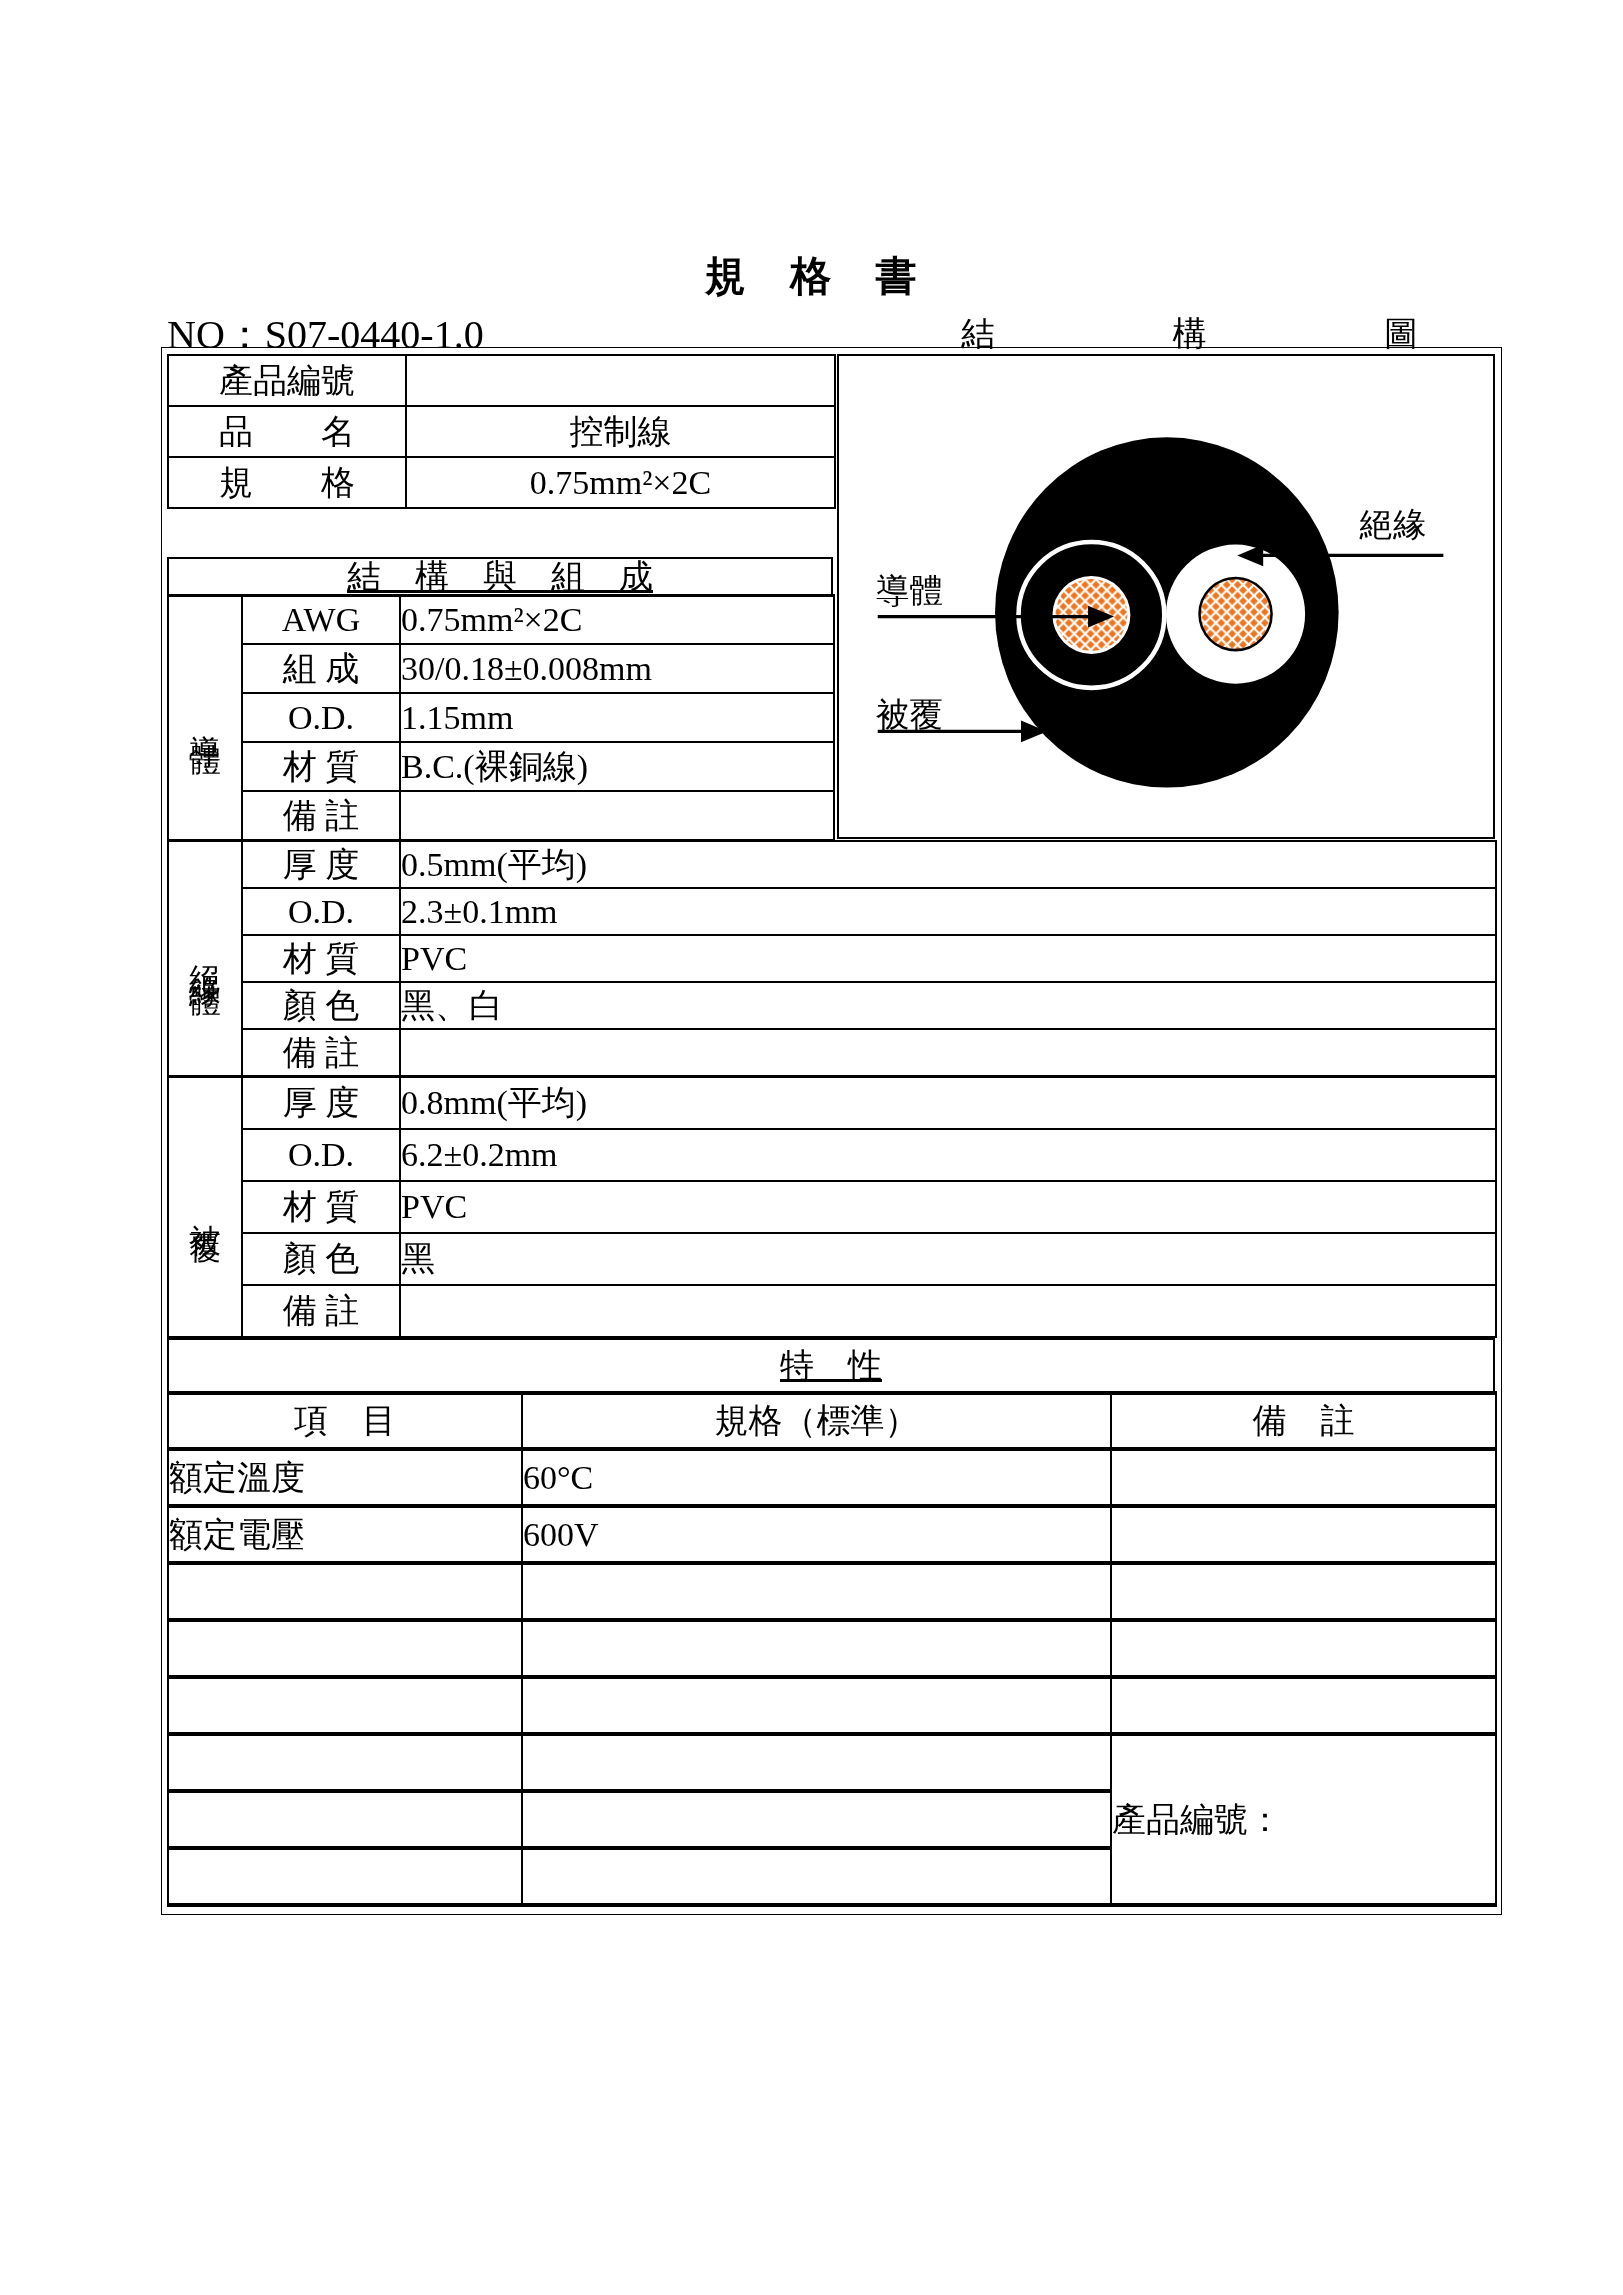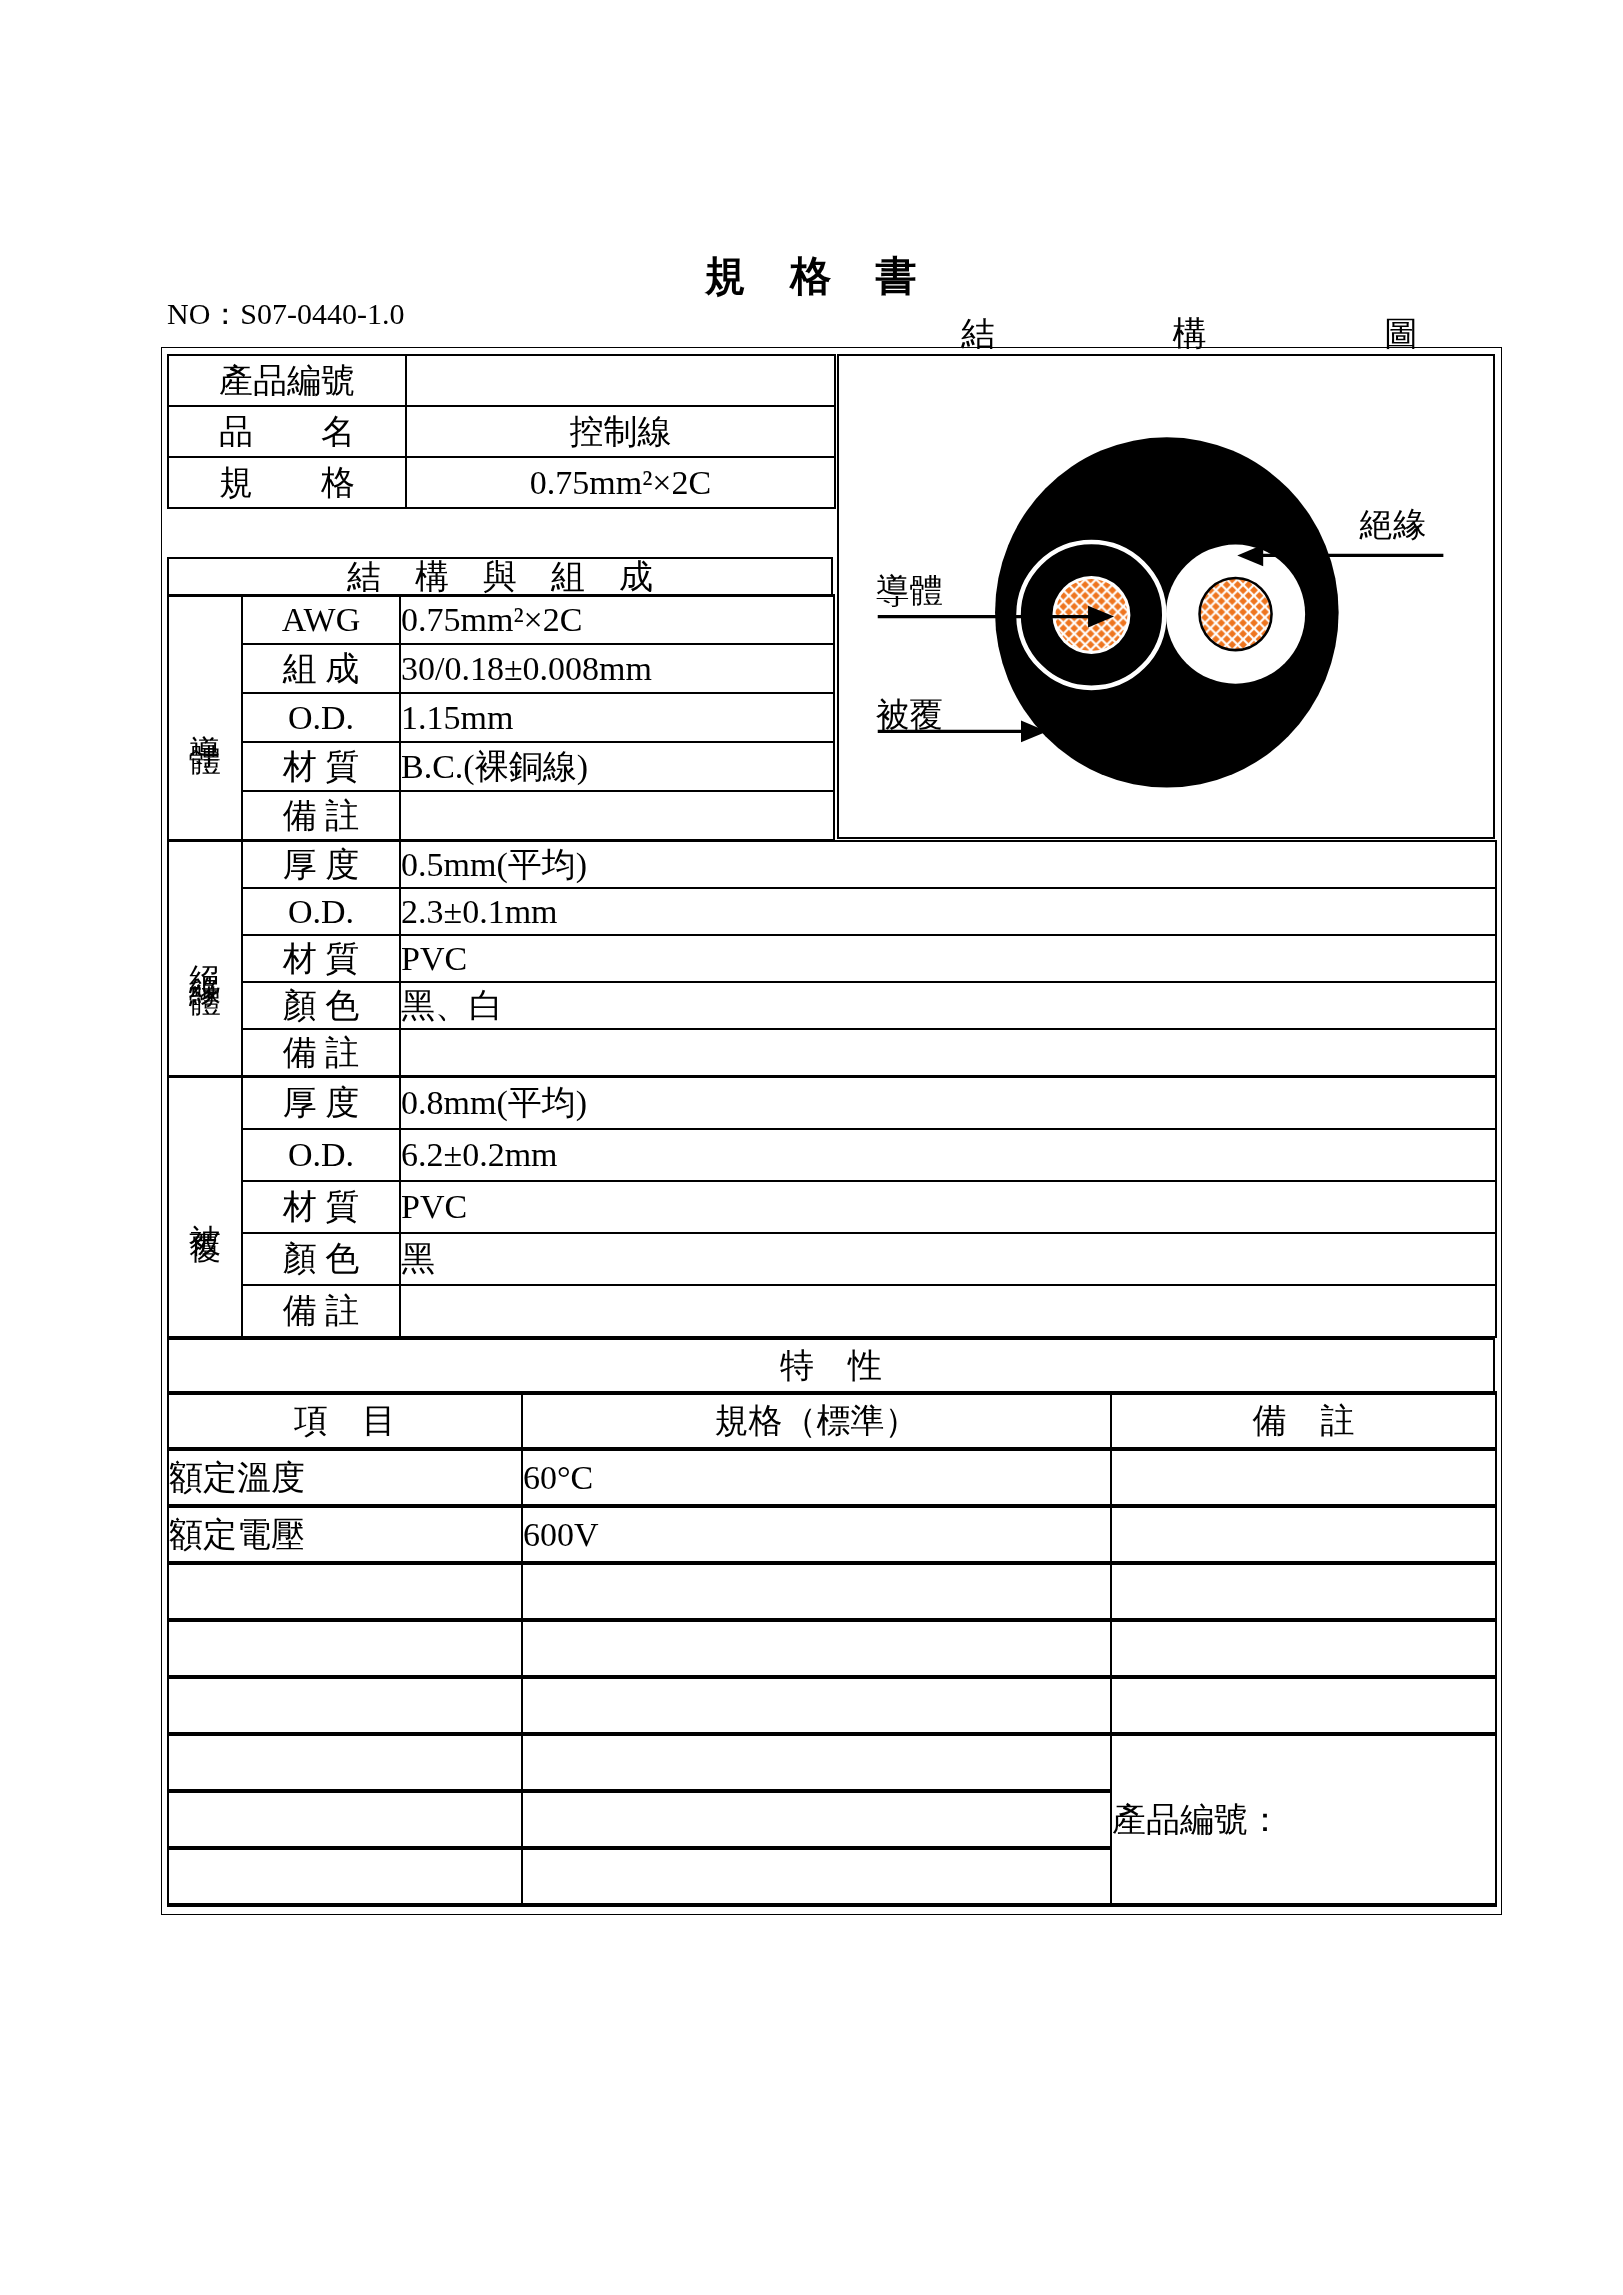--- a/index.html
+++ b/index.html
@@ -9,21 +9,21 @@
     overflow:hidden;
     border-radius:7px;
   }
   .abs { position:absolute; box-sizing:border-box; }
 
   
   .title {
     left:0; right:0; top:249px; text-align:center;
     font-size:41px; font-weight:bold; letter-spacing:1.7px;
   }
-  .docno { left:167px; top:294px; font-size:30px; }
+  .docno { left:167px; top:307px; font-size:40px; }
   .sheading {
     left:961px; top:311px; width:457px;
     display:flex; justify-content:space-between;
     font-size:34px;
   }
 
   
   .frame {
     left:161px; top:347px; width:1341px; height:1568px;
     border:1.7px solid #000; pointer-events:none;
@@ -44,20 +44,21 @@
   td.group { text-align:center; }
   .vert {
     writing-mode:vertical-rl; text-orientation:upright;
     letter-spacing:10px; font-size:32px; display:inline-block;
   }
   
   .bar {
     border:2.5px solid #000; background:#fff;
     display:flex; align-items:center; justify-content:center;
     font-size:34px;
+    text-decoration:underline;
   }
   
   table.t-char td { border-top-width:4.2px; border-bottom-width:4.2px; }
   td.itemcell { text-align:left; padding-left:15px; font-size:34px; }
   td.speccell {
     text-align:left; padding-left:17px;
     font-family:Liberation Serif, serif; font-size:36px;
   }
   td.confirm {
     vertical-align:top; text-align:left;

